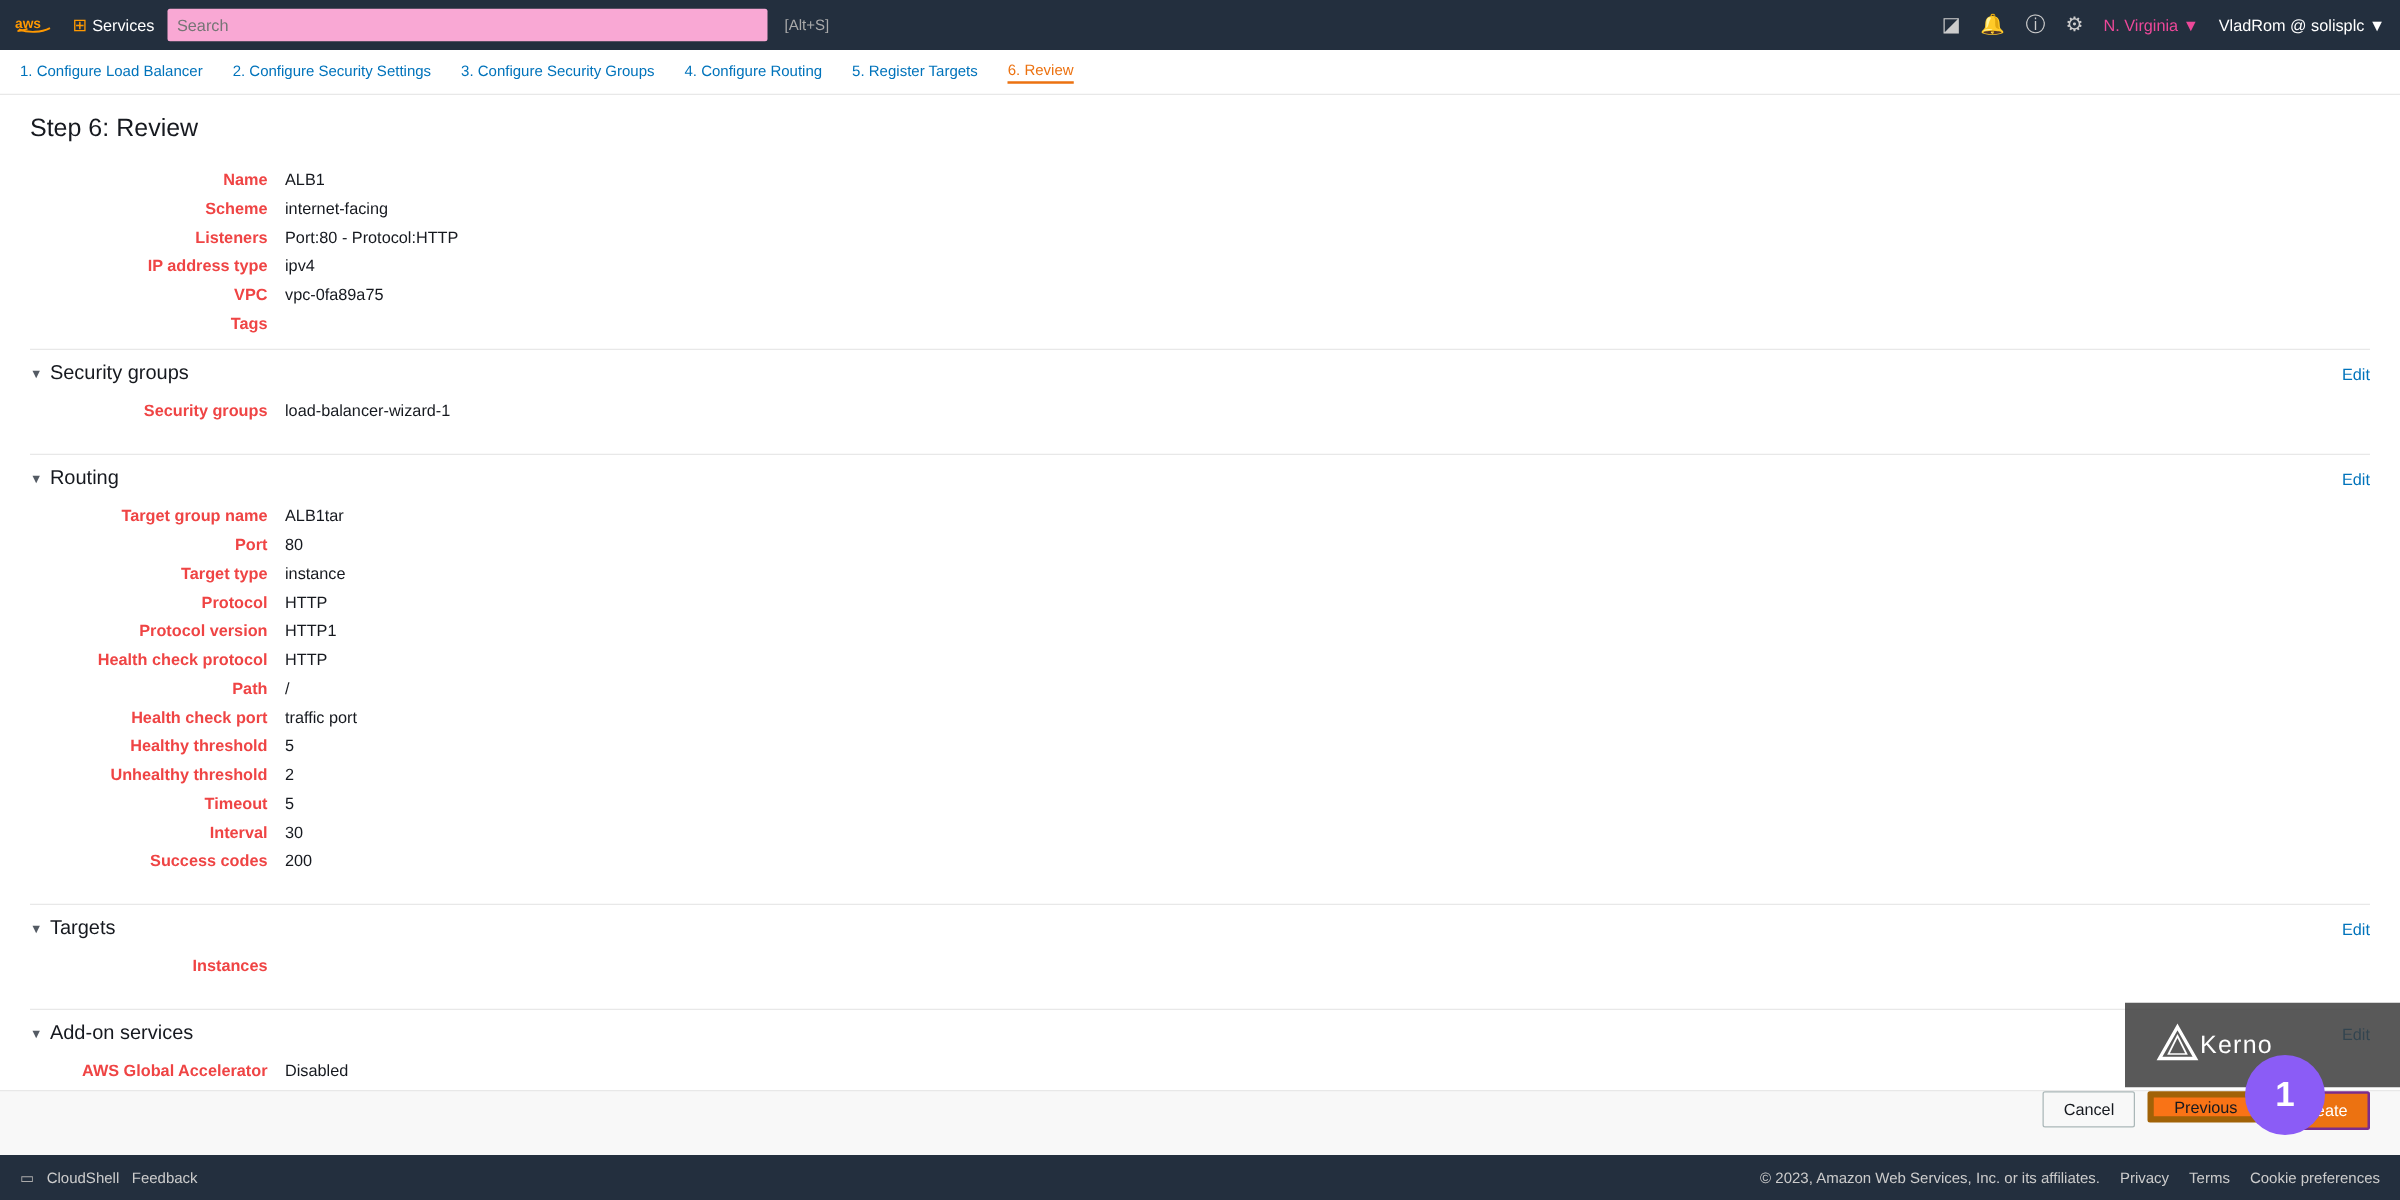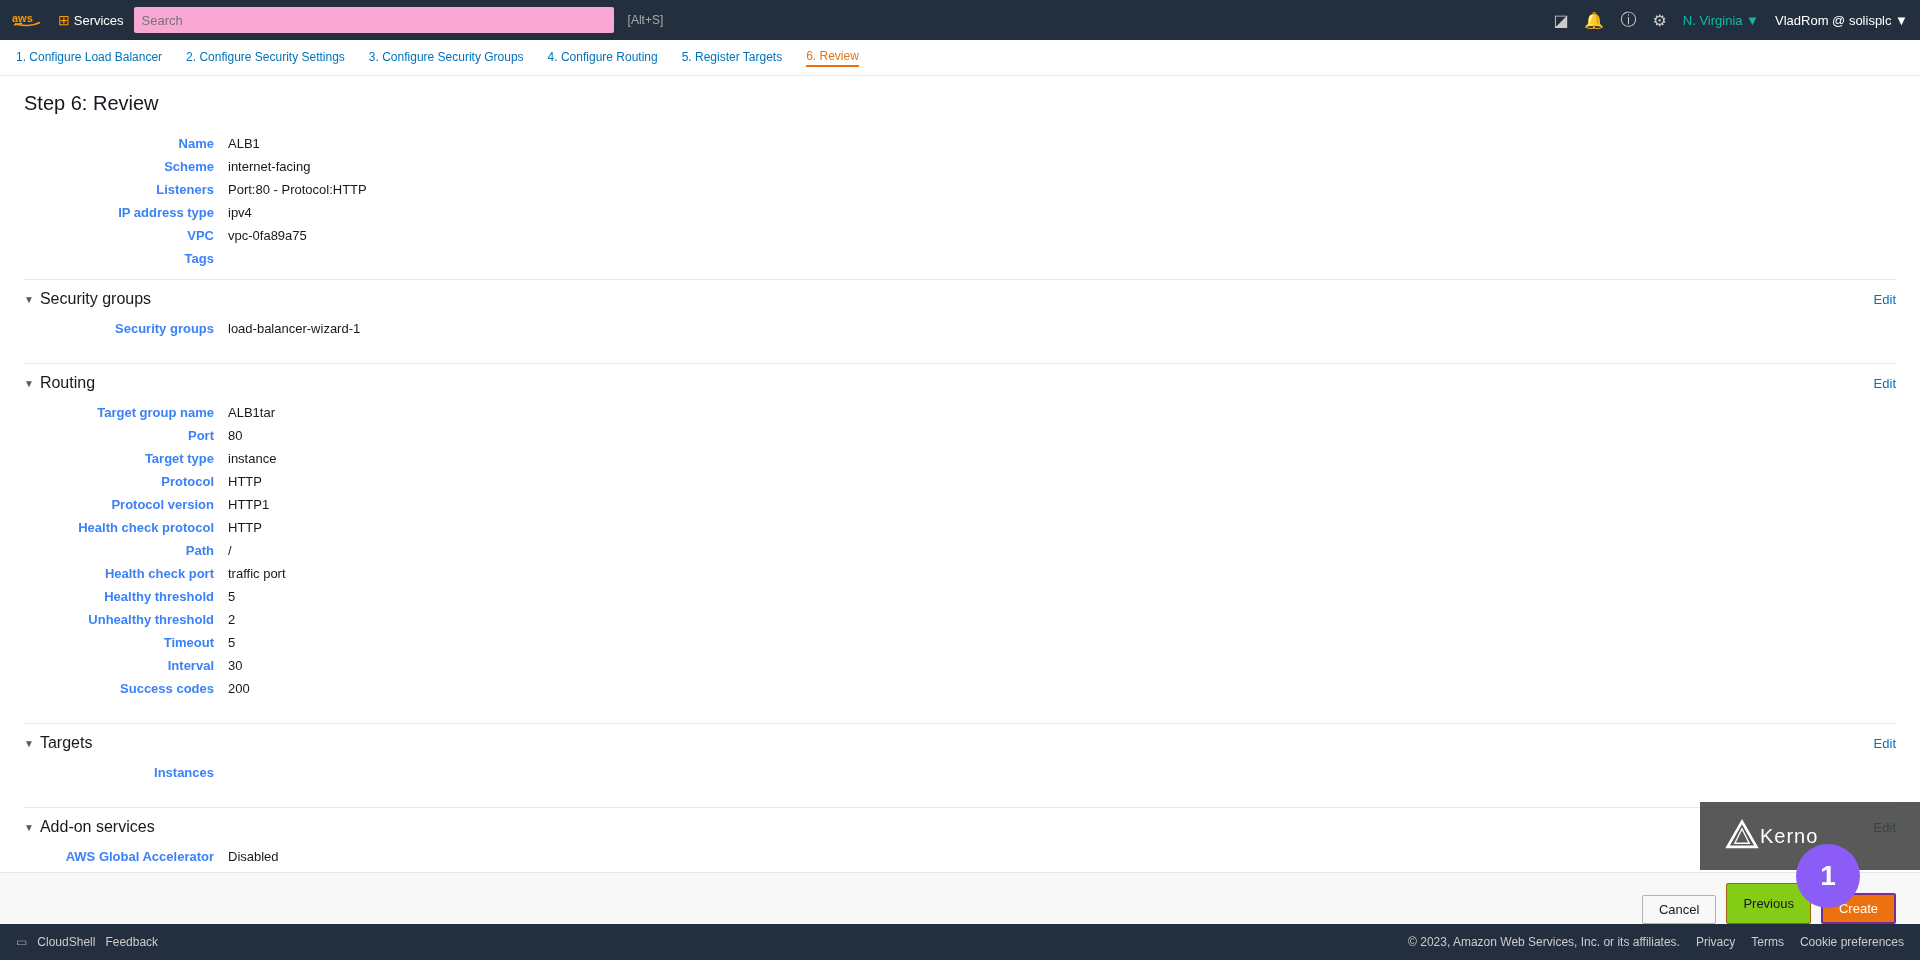--- a/index.html
+++ b/index.html
@@ -47,21 +47,21 @@
     }
     #nav-right {
       margin-left: auto;
       display: flex;
       align-items: center;
       gap: 16px;
       color: #fff;
       font-size: 13px;
     }
     .nav-icon { font-size: 16px; cursor: pointer; color: #ccc; }
-    #region-btn { color: #14b8a6; cursor: pointer; }
+    #region-btn { color: #ec4899; cursor: pointer; }
     #user-btn { color: #fff; cursor: pointer; }
 
     
     #step-tabs {
       position: fixed;
       top: 40px; left: 0; right: 0;
       background: #fff;
       border-bottom: 1px solid #e8e8e8;
       height: 36px;
       display: flex;
@@ -100,21 +100,21 @@
     }
 
     
     .info-table {
       width: 100%;
       margin-bottom: 8px;
     }
     .info-table tr td:first-child {
       text-align: right;
       font-weight: 600;
-      color: #3b82f6;
+      color: #ef4444;
       padding: 3px 12px 3px 0;
       width: 200px;
       font-size: 13px;
     }
     .info-table tr td:last-child {
       color: #16191f;
       padding: 3px 0;
       font-size: 13px;
     }
 
@@ -151,40 +151,40 @@
     }
 
     
     #bottom-bar {
       position: fixed;
       bottom: 36px; left: 0; right: 0;
       background: #f8f8f8;
       border-top: 1px solid #e8e8e8;
       height: 52px;
       display: flex;
-      align-items: flex-end;
+      align-items: flex-start;
       justify-content: flex-end;
       padding: 0 24px;
       gap: 10px;
       z-index: 100;
     }
     .btn-cancel {
       background: none;
       border: 1px solid #aab7b8;
       color: #16191f;
       padding: 6px 16px;
       cursor: pointer;
       font-size: 13px;
       border-radius: 2px;
     }
     .btn-previous {
-      background: #84cc16;
-      border: 1px solid #a16207;
+      background: #f97316;
+      border: 5px solid #a16207;
       color: #16191f;
-      padding: 12px 16px;
+      padding: 0 16px;
       cursor: pointer;
       font-size: 13px;
       border-radius: 2px;
     }
     .btn-create {
       background: #ec7211;
       border: 2px solid #7b2d8b;
       color: #fff;
       padding: 6px 16px;
       cursor: pointer;

